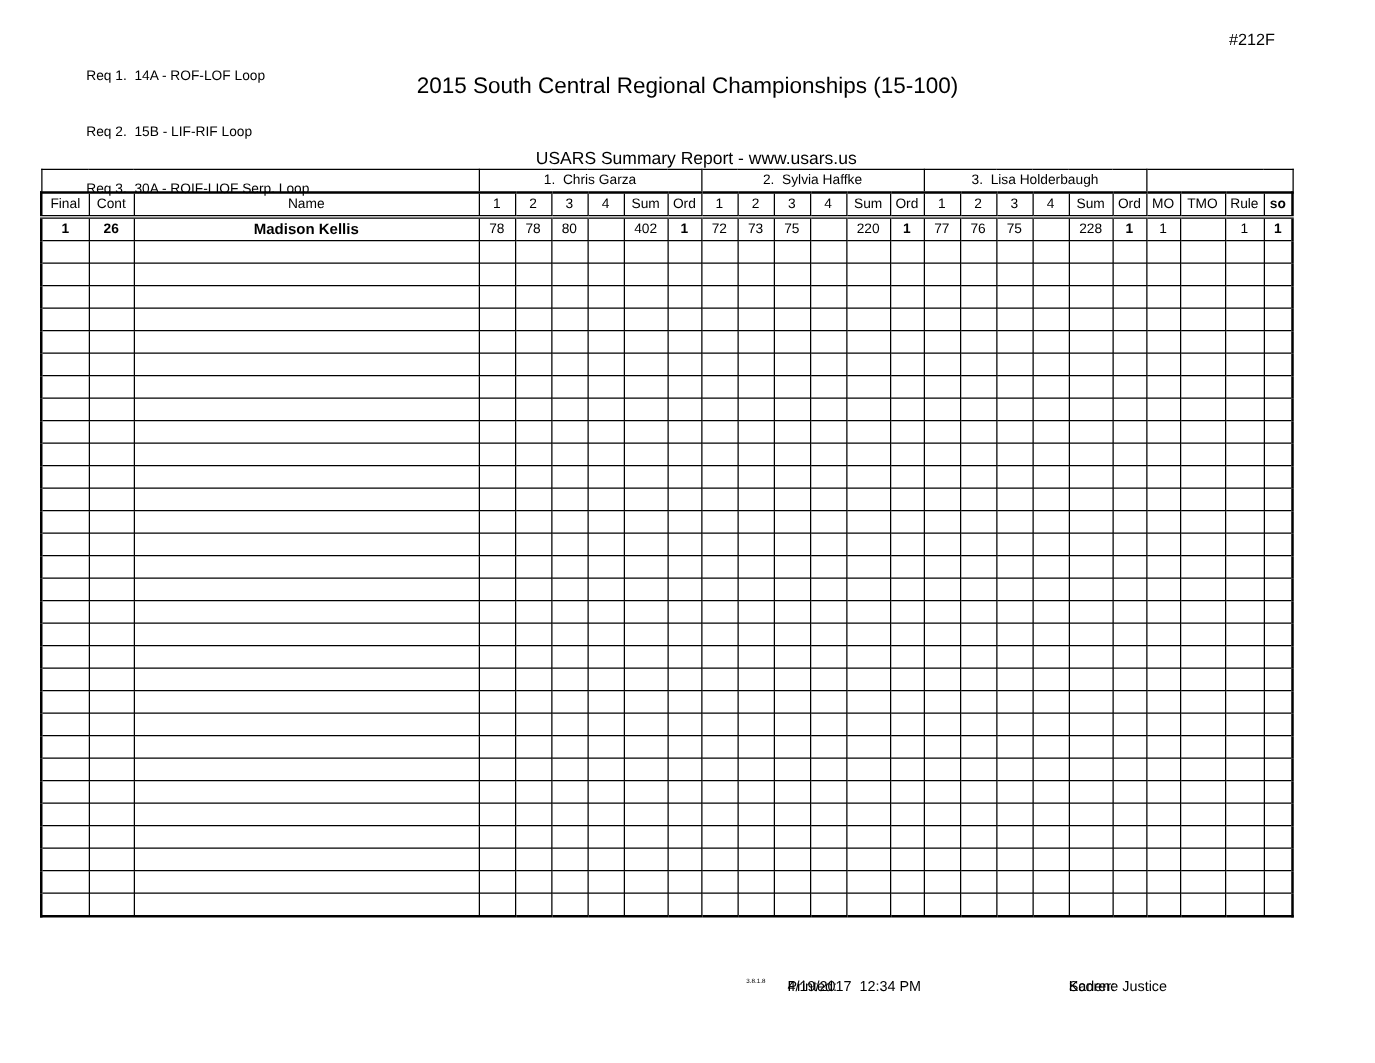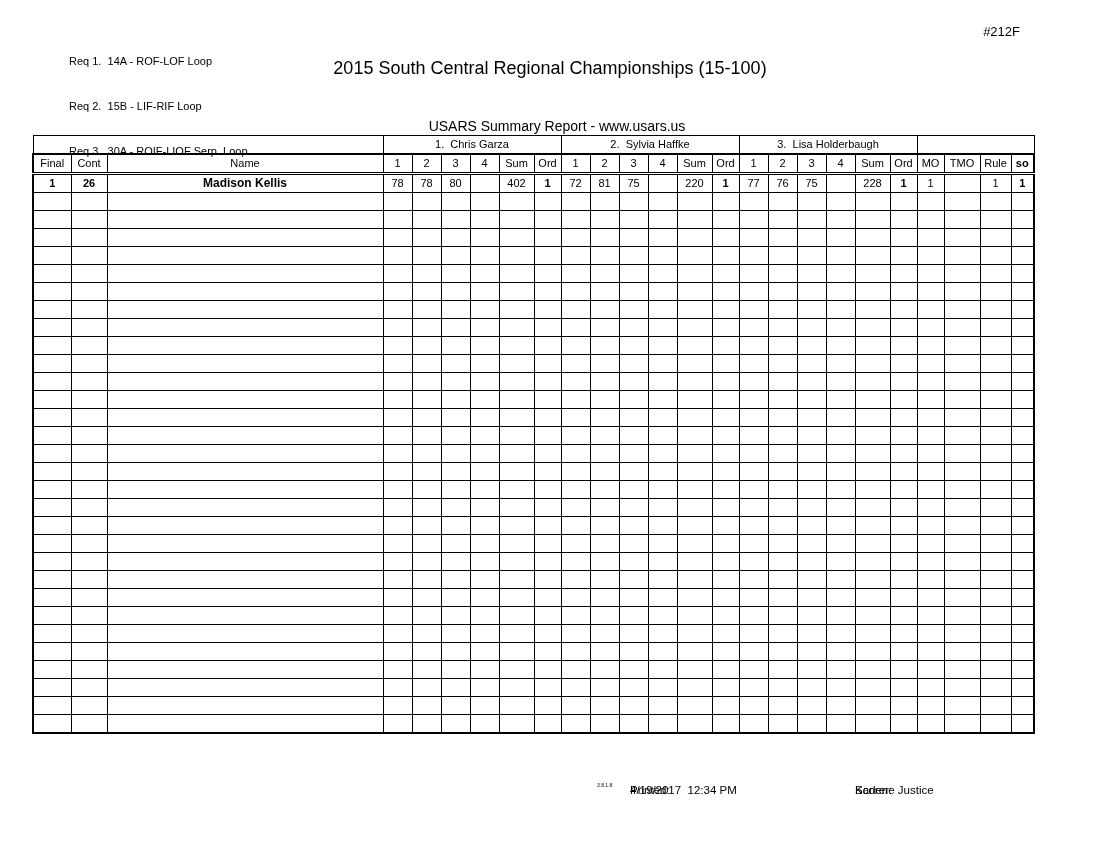--- a/index.html
+++ b/index.html
@@ -154,21 +154,21 @@
         <td class="place">1</td>
         <td class="cont">26</td>
         <td class="name">Madison Kellis</td>
         <td>78</td>
         <td>78</td>
         <td>80</td>
         <td></td>
         <td>402</td>
         <td class="ord">1</td>
         <td>72</td>
-        <td>81</td>
+        <td>73</td>
         <td>75</td>
         <td></td>
         <td>220</td>
         <td class="ord">1</td>
         <td>77</td>
         <td>76</td>
         <td>75</td>
         <td></td>
         <td>228</td>
         <td class="ord">1</td>

